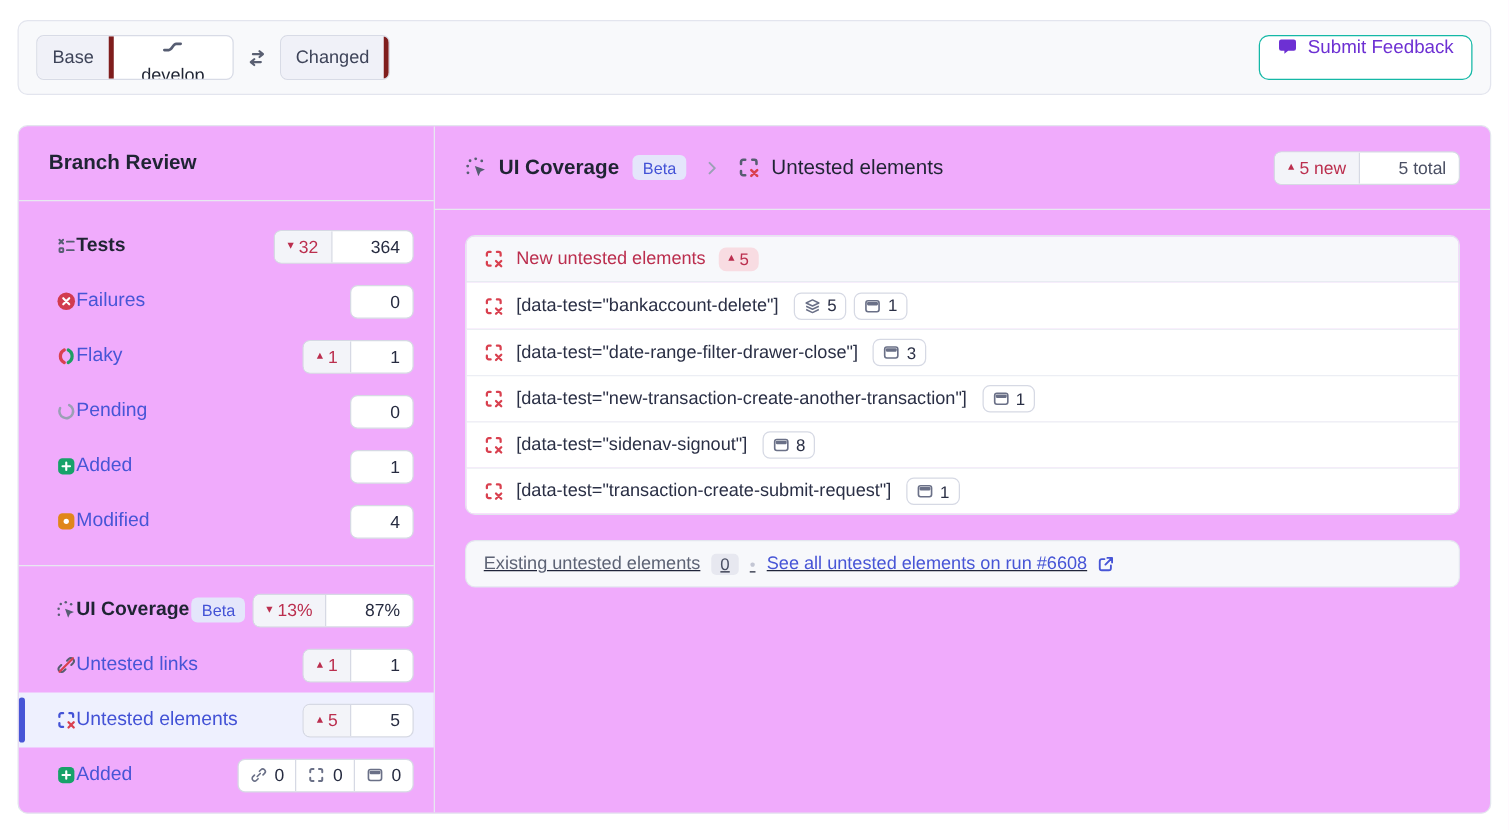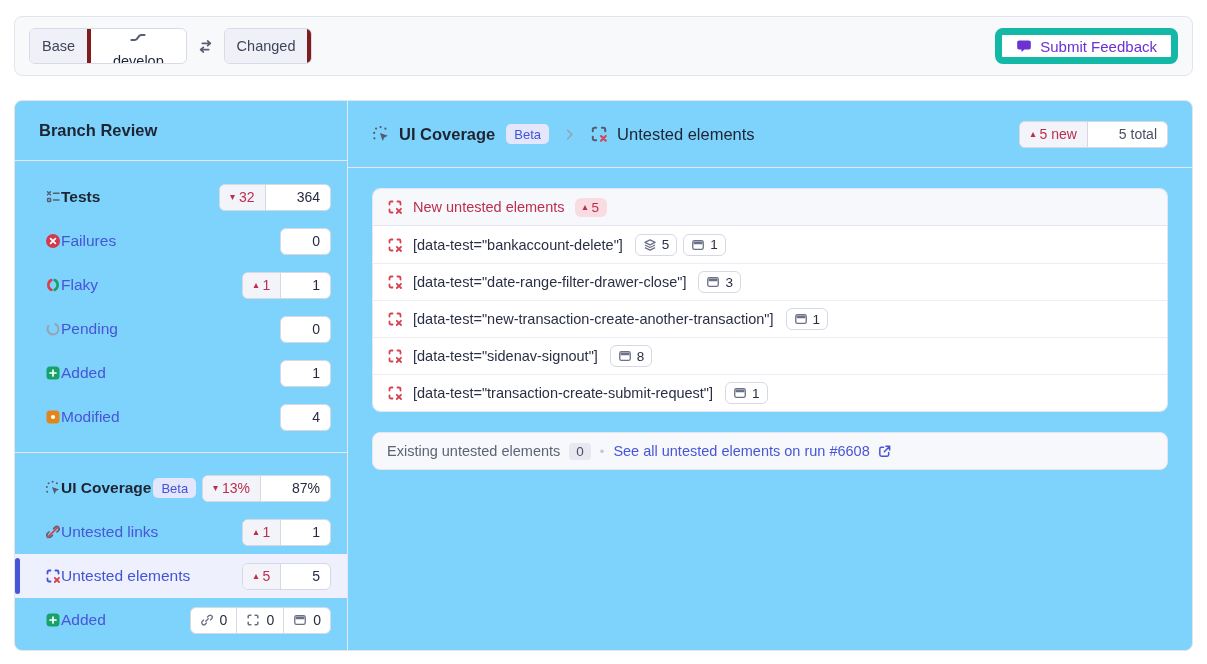--- a/index.html
+++ b/index.html
@@ -13,28 +13,28 @@
   .compare { display:inline-flex; align-items:stretch; height:36px; background:#fff;
     border:1px solid #d8dbe6; border-radius:6px; overflow:hidden; font-size:14.5px; }
   .compare .tag { background:#f0f1f8; color:#3e4459; display:flex; align-items:center;
     padding:0 12px; border-right:4px solid #7f1d1d; }
   .compare .value { display:flex; align-items:center; gap:8px; padding:0 10px; color:#1f2433;flex-direction:column; }
   .run-badge { display:inline-flex; align-items:center; gap:5px; height:16px; padding:0 8px;
     border:1px solid #d8dbe6; border-radius:6px; background:#fff; color:#1a7d53;
     font-size:13.5px; font-weight:500; }
   .chev { display:flex; align-items:center; padding:0 8px 0 2px; color:#5a6072; }
   .swap { margin:0 10px; color:#5a6072; display:flex; align-items:center; }
-  .feedback-btn { margin-left:auto; display:inline-flex; align-items:center; gap:8px;
-    height:36px; padding:0 14px; background:#fff; border:7px solid #14b8a6; border-radius:8px;
+  .feedback-btn { margin-left:auto; display:inline-flex; gap:8px;
+    height:36px; padding:0 14px; background:#fff; border:1px solid #14b8a6; border-radius:8px;
     color:#6d30d3; font-size:15px; font-weight:500; cursor:pointer;
     font-family:"Liberation Sans", sans-serif; }
 
   
   .card { position:absolute; left:14px; top:100px; width:1179px; height:551px;
-    background:#7dd3fc; border:1px solid #e3e5ee; border-radius:8px; display:flex; overflow:hidden; }
+    background:#f0abfc; border:1px solid #e3e5ee; border-radius:8px; display:flex; overflow:hidden; }
 
   
   .sidebar { width:333px; border-right:1px solid #e7e9f0; display:flex; flex-direction:column; }
   .sidebar-header { height:60px; display:flex; align-items:center; padding:0 24px;
     border-bottom:1px solid #e7e9f0; font-size:16.5px; font-weight:700; color:#1f2433; }
   .nav { padding:14px 0 0 0; }
   .nav-row { position:relative; height:44px; display:flex; align-items:center;
     padding:0 16px 0 30px; cursor:pointer; }
   .nav-row .grow { flex:1; }
   .nav-label { font-size:15.5px; color:#4755d6; white-space:nowrap; }
@@ -81,21 +81,21 @@
   .t-row { height:37px; display:flex; align-items:center; gap:10px; padding:0 14px;
     background:#fff; cursor:pointer; }
   .t-row + .t-row { border-top:1px solid #eceef4; }
   .t-selector { font-size:14.5px; color:#2a2f45; }
   .mini-badge { display:inline-flex; align-items:center; gap:5px; height:22px; padding:0 7px;
     border:1px solid #d6d9e4; border-radius:6px; font-size:13.5px; color:#2a2f45; background:#fff; }
   .mini-badge .bicon { width:14px; height:14px; display:flex; color:#6a7087; }
   .badges { display:flex; gap:6px; margin-left:2px; }
 
   .footer-card { margin-top:20px; height:38px; border:1px solid #e4e6ef; border-radius:8px;
-    background:#f7f8fb; display:flex; align-items:center; gap:9px; padding:0 14px; }
+    background:#f7f8fb; display:flex; align-items:center; gap:9px; padding:0 14px;text-decoration:underline; }
   .footer-label { color:#5d6375; font-size:14.5px; }
   .count-pill { background:#e7e8f0; color:#4a4f63; border-radius:4px; padding:1px 7px;
     font-size:13.5px; }
   .dot-sep { color:#c3c6d4; font-size:13px; }
   .run-link { display:inline-flex; align-items:center; gap:7px; color:#4755d6;
     font-size:14.5px; cursor:pointer; text-decoration:none; }
   .red { color:#d9404f !important; }
   svg { display:block; width:100%; height:100%; }
 </style>
 </head>

